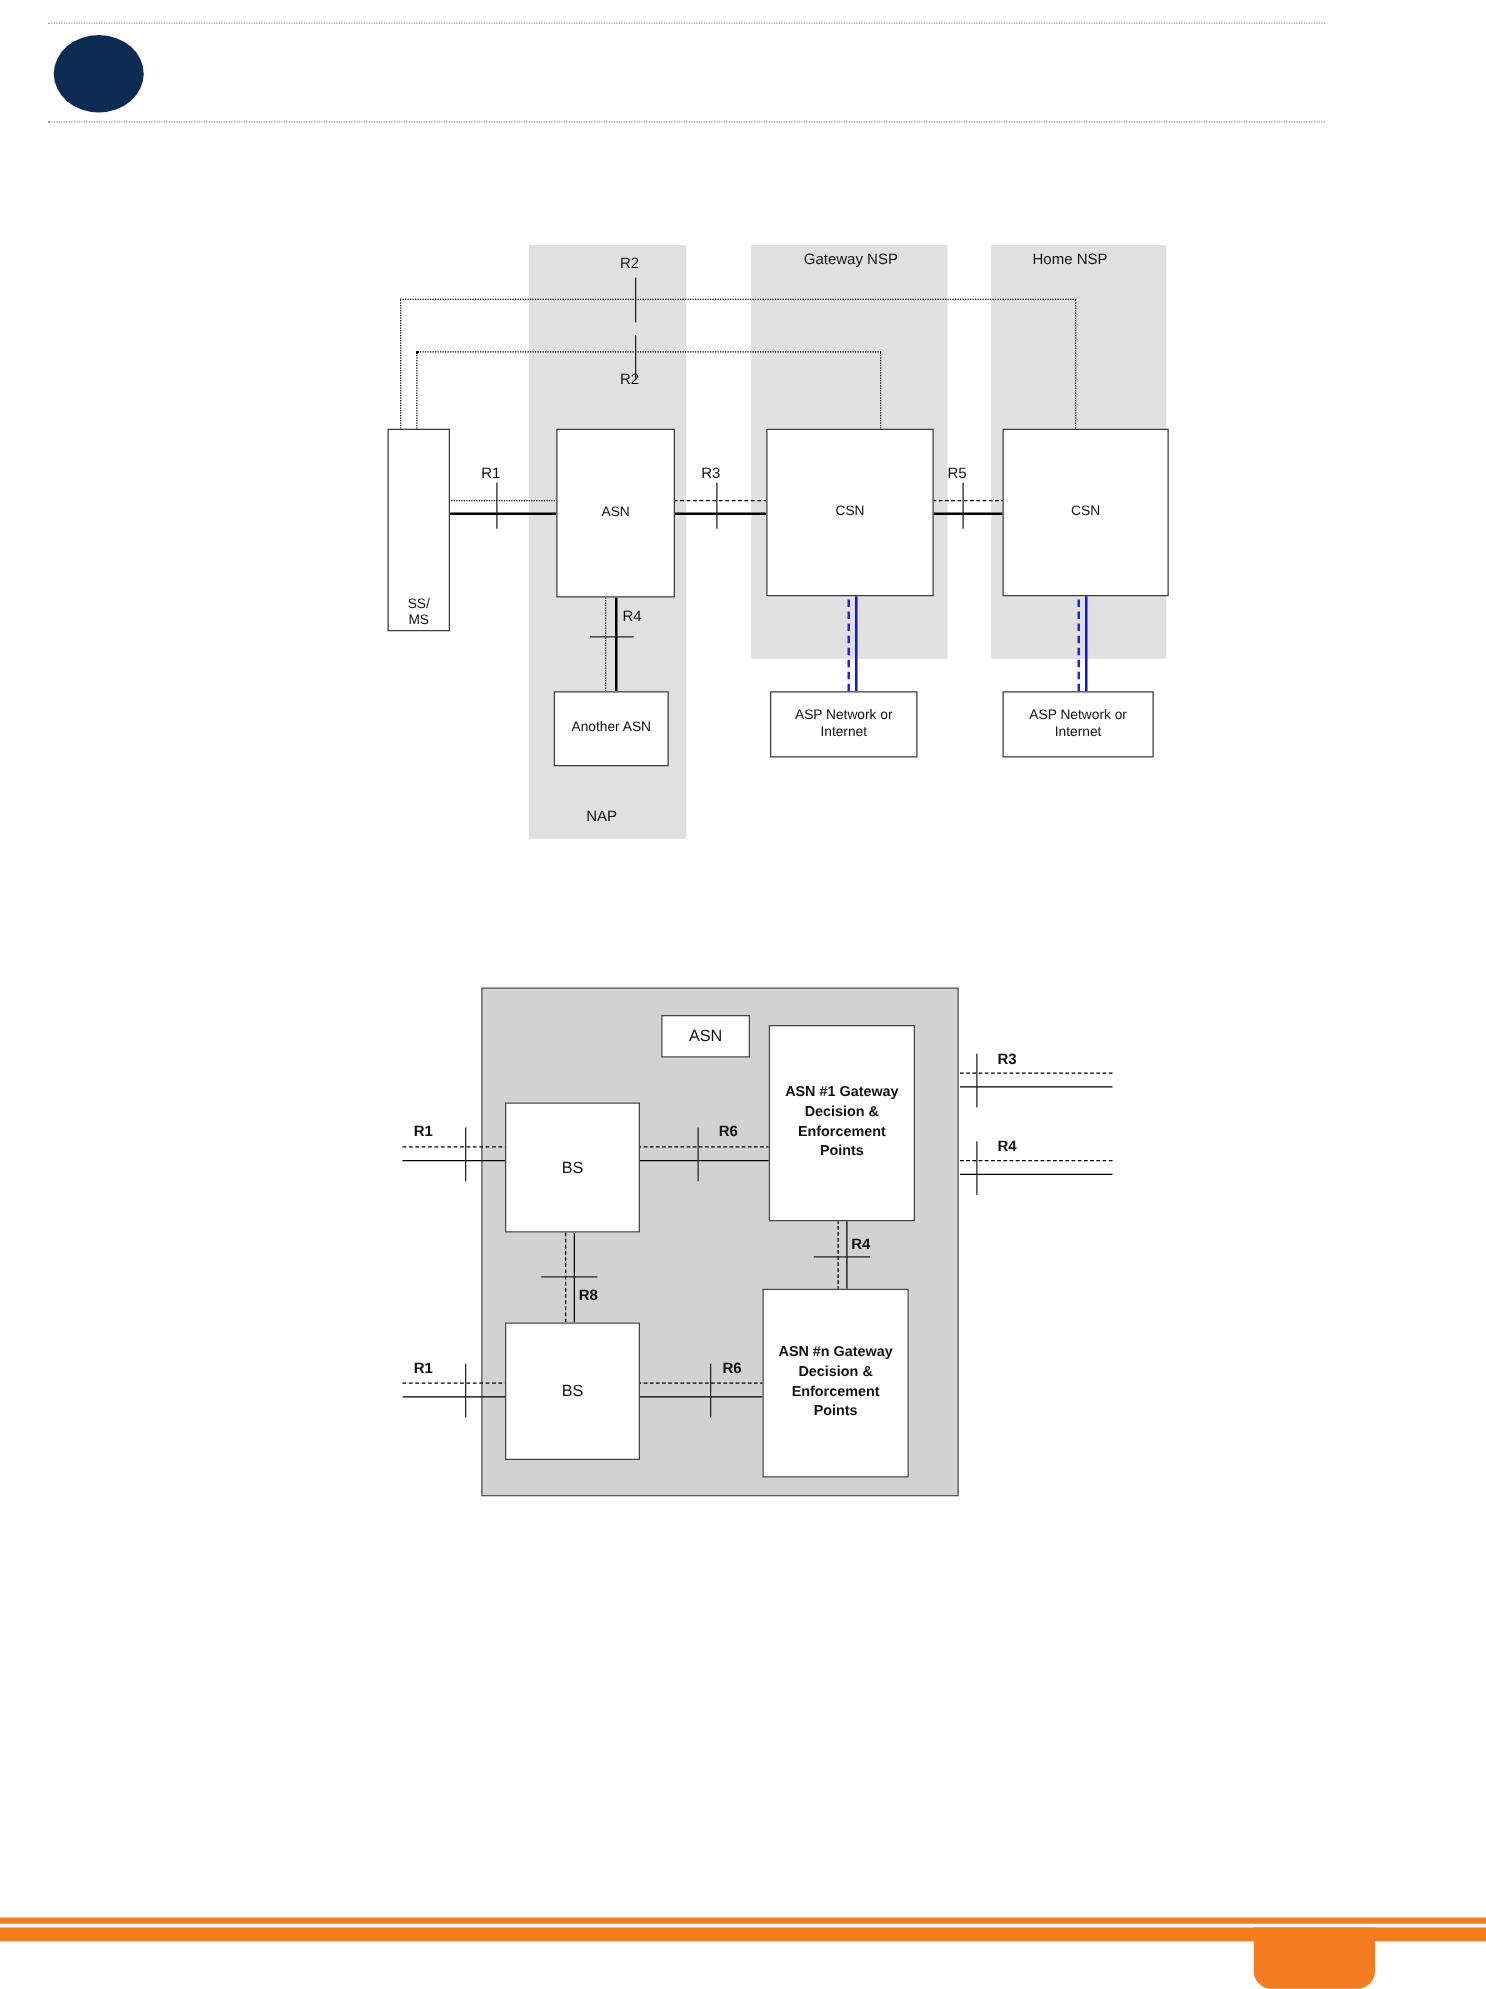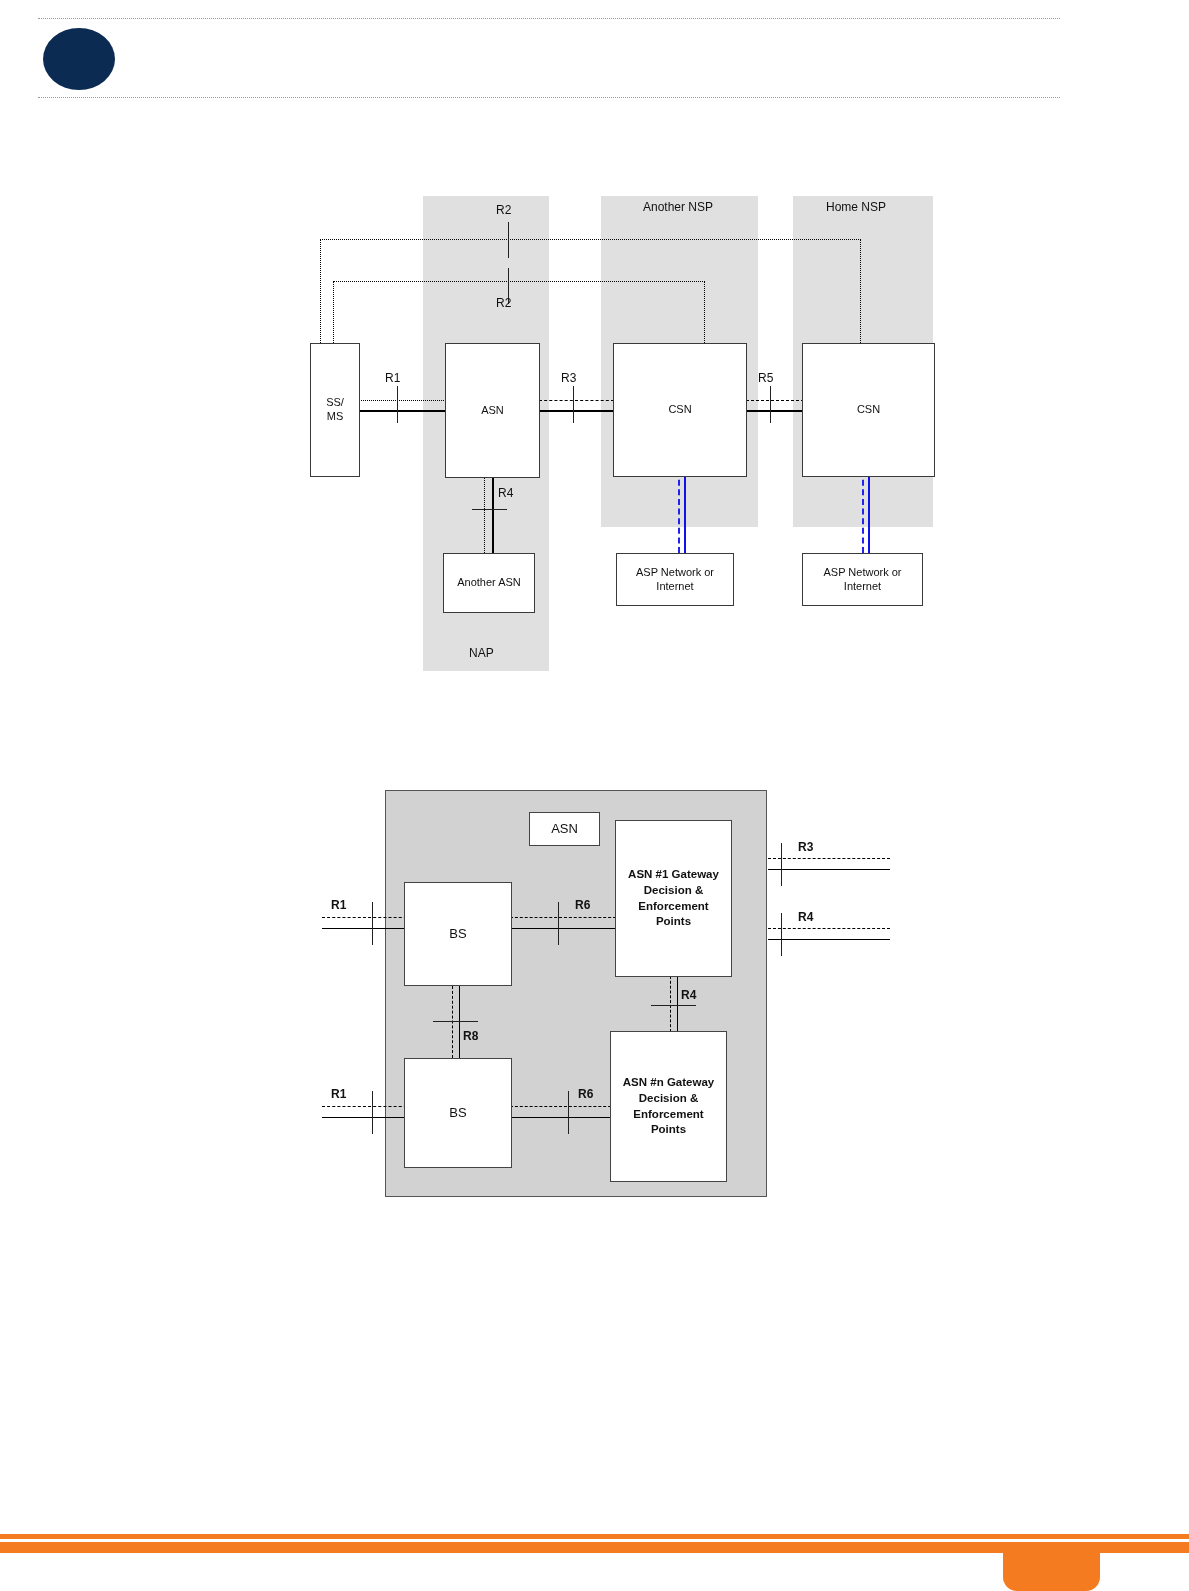--- a/index.html
+++ b/index.html
@@ -80,21 +80,21 @@
   <div class="hdr-rule top"></div>
   <div class="hdr-dot"></div>
   <div class="hdr-rule bot"></div>
 
   <div>
 
     <div class="shade" style="left:423px;top:196px;width:126px;height:475px;"></div>
     <div class="shade" style="left:601px;top:196px;width:157px;height:331px;"></div>
     <div class="shade" style="left:793px;top:196px;width:140px;height:331px;"></div>
 
-    <div class="lbl" style="left:643px;top:200px;">Another NSP</div>
+    <div class="lbl" style="left:643px;top:200px;">Gateway NSP</div>
     <div class="lbl" style="left:826px;top:200px;">Home NSP</div>
     <div class="lbl" style="left:469px;top:646px;">NAP</div>
 
     <div class="v-dot" style="left:320px;top:239px;height:106px;"></div>
     <div class="h-dot" style="left:320px;top:239px;width:541px;"></div>
     <div class="v-dot" style="left:860px;top:239px;height:106px;"></div>
     <div class="v-tick" style="left:508px;top:222px;height:36px;"></div>
     <div class="lbl" style="left:496px;top:203px;">R2</div>
 
     <div class="v-dot" style="left:333px;top:281px;height:64px;"></div>
@@ -121,21 +121,21 @@
     <div class="v-dot" style="left:484px;top:478px;height:75px;"></div>
     <div class="v-solid thick" style="left:492px;top:478px;height:75px;"></div>
     <div class="h-tick" style="left:472px;top:509px;width:35px;"></div>
     <div class="lbl" style="left:498px;top:486px;">R4</div>
 
     <div class="v-bluedash" style="left:678px;top:470px;height:83px;"></div>
     <div class="v-blue" style="left:684px;top:470px;height:83px;"></div>
     <div class="v-bluedash" style="left:862px;top:470px;height:83px;"></div>
     <div class="v-blue" style="left:868px;top:470px;height:83px;"></div>
 
-    <div class="box" style="left:310px;top:343px;width:50px;height:134px;">
+    <div class="box" style="left:310px;top:343px;width:50px;height:162px;align-items:flex-end;">
       <span style="white-space:pre-line;">SS/
 MS</span>
     </div>
 
     <div class="box" style="left:445px;top:343px;width:95px;height:135px;">
       <span>ASN</span>
     </div>
 
     <div class="box" style="left:443px;top:553px;width:92px;height:60px;align-items:center;">
       <span>Another ASN</span>

